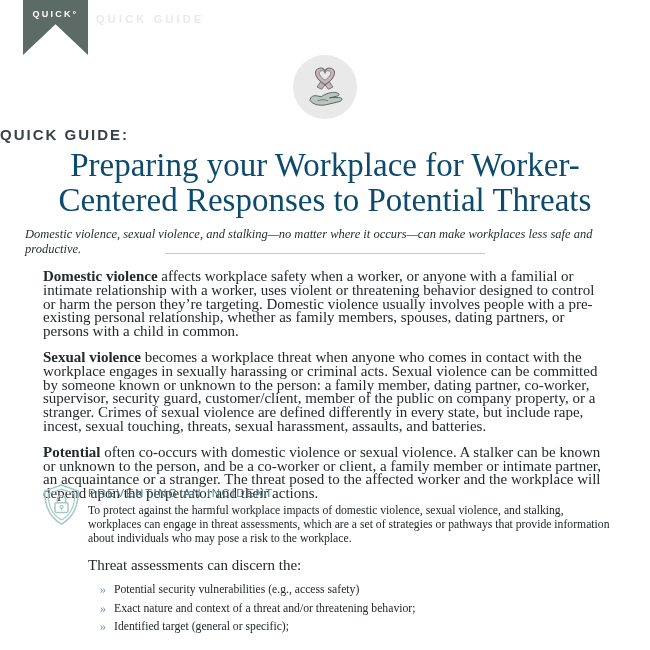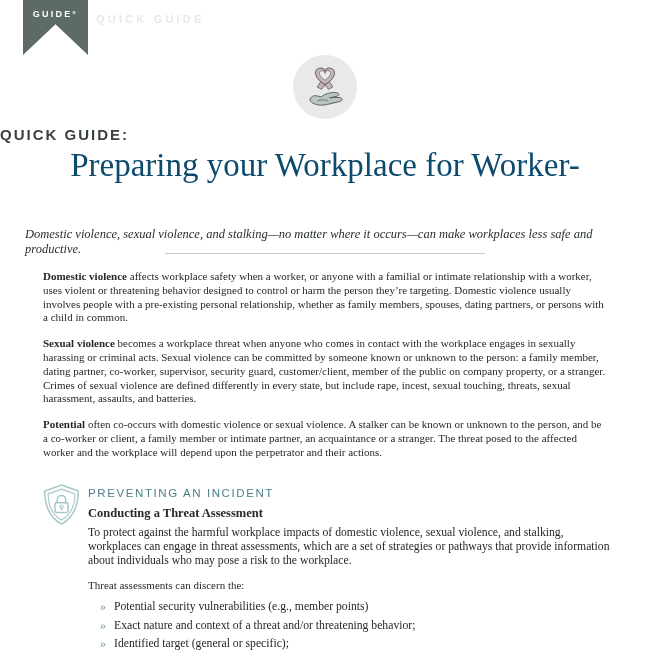--- a/index.html
+++ b/index.html
@@ -48,89 +48,89 @@
     font-style:italic; font-size:12.5px; color:#272e30;
   }
   .divider {
     position:absolute; top:253px; left:165px; width:320px; height:1px;
     background:#c9c9c9;
   }
 
   
   .intro {
     position:absolute; top:270px; left:43px; width:566px;
-    font-size:11px; line-height:13.8px; color:#24292b;
+    font-size:15px; line-height:13.8px; color:#24292b;
   }
   .intro p { margin:0 0 12px 0; }
 
   
   .section { position:absolute; top:482px; left:41px; width:568px; }
   .shield { position:absolute; left:0; top:1px; }
   .section-heading {
     margin:5px 0 0 47px; font-family:"Liberation Sans", sans-serif;
     font-weight:normal; font-size:11.5px; letter-spacing:1.6px; color:#4e7f87;
   }
   .subsection-title { margin:7px 0 0 47px; font-size:12.5px; font-weight:bold; color:#24292b; }
   .section-body { margin:5px 0 0 47px; width:522px; font-size:11.7px; line-height:13.8px; }
-  .list-intro { margin:12px 0 0 47px; font-size:11px; }
+  .list-intro { margin:12px 0 0 47px; font-size:15px; }
   .bullets { list-style:none; margin:9px 0 0 47px; padding:0; font-size:11.7px; line-height:13.5px; }
   .bullets li { display:flex; margin:0 0 5px 12px; }
   .bullet-marker { color:#6e94a1; flex:0 0 14px; width:14px; font-size:12px; }
 </style>
 </head>
 <body>
 
 <div class="page">
 
   <div class="ribbon">
-    <span class="ribbon-text">GUIDE°</span>
+    <span class="ribbon-text">QUICK°</span>
   </div>
   <div class="top-tag">QUICK GUIDE</div>
 
   <div class="hero-icon">
     <svg width="48" height="48" viewBox="0 0 64 64">
       <path d="M26 21 L32 16.5 L42.5 32 L36.5 35 Z" fill="#c9b6bc" stroke="#6a6a6a" stroke-width="1.2"></path>
       <path d="M38 21 L32 16.5 L21.5 32 L27.5 35 Z" fill="#beb2b7" stroke="#6a6a6a" stroke-width="1.2"></path>
       <path d="M32 29 C19 21 16 11 23 7.5 C28 5 31.5 8 32 12 C32.5 8 36 5 41 7.5 C48 11 45 21 32 29 Z" fill="#c9b6bc" stroke="#6a6a6a" stroke-width="1.4"></path>
       <path d="M32 23 C24.5 18 22.5 12.5 26.3 10.6 C29 9.3 31.5 11 32 14 C32.5 11 35 9.3 37.7 10.6 C41.5 12.5 39.5 18 32 23 Z" fill="#e9e9ea" stroke="#6a6a6a" stroke-width="1"></path>
       <path d="M12 50 C12 45 17 42.5 22 44 L27 45 C33 40.5 41 38.5 47 39.5 C52 40.5 52 43.5 47 44.5 L38 46.5 C44 46 50 45.5 53 46.5 C56 47.5 55 50.5 51 51.5 L34 55.5 C25 57.5 16 55.5 12 50 Z" fill="#b9c6c0" stroke="#5f5f5f" stroke-width="1.3"></path>
       <path d="M22 50.5 C27 48.5 32 48.5 36 50.5" fill="none" stroke="#5f5f5f" stroke-width="1"></path>
     </svg>
   </div>
 
   <div class="kicker">QUICK GUIDE:</div>
   <div class="title">
     <div>Preparing your Workplace for Worker-</div>
+    <div>Centered Responses to Potential Threats</div>
   </div>
   <div class="subtitle">Domestic violence, sexual violence, and stalking—no matter where it occurs—can make workplaces less safe and productive.</div>
   <div class="divider"></div>
 
   <div class="intro">
     <p><b>Domestic violence</b><span> affects workplace safety when a worker, or anyone with a familial or intimate relationship with a worker, uses violent or threatening behavior designed to control or harm the person they’re targeting. Domestic violence usually involves people with a pre-existing personal relationship, whether as family members, spouses, dating partners, or persons with a child in common.</span></p>
     <p><b>Sexual violence</b><span> becomes a workplace threat when anyone who comes in contact with the workplace engages in sexually harassing or criminal acts.  Sexual violence can be committed by someone known or unknown to the person: a family member, dating partner, co-worker, supervisor, security guard, customer/client, member of the public on company property, or a stranger. Crimes of sexual violence are defined differently in every state, but include rape, incest, sexual touching, threats, sexual harassment, assaults, and batteries.</span></p>
     <p><b>Potential</b><span> often co-occurs with domestic violence or sexual violence. A stalker can be known or unknown to the person, and be a co-worker or client, a family member or intimate partner, an acquaintance or a stranger.  The threat posed to the affected worker and the workplace will depend upon the perpetrator and their actions.</span></p>
   </div>
 
   <div class="section">
     <svg class="shield" width="41" height="43" viewBox="0 0 44 46" fill="none" stroke="#a6c7c7">
       <path d="M22 2 L40 8.5 C40 23 35.5 36.5 22 44 C8.5 36.5 4 23 4 8.5 Z" stroke-width="1.6"></path>
       <path d="M22 6.5 L36.3 11.7 C36.3 23 32.8 33.6 22 39.7 C11.2 33.6 7.7 23 7.7 11.7 Z" stroke-width="1.2"></path>
       <path d="M17.5 21 v-3.2 a4.5 4.5 0 0 1 9 0 V21" stroke-width="1.6"></path>
       <rect x="15" y="21" width="14" height="10.5" rx="1.5" stroke-width="1.6"></rect>
       <circle cx="22" cy="25.5" r="1.7" stroke-width="1.3"></circle>
       <path d="M22 27 v2.4" stroke-width="1.3"></path>
     </svg>
     <div class="section-heading">PREVENTING AN INCIDENT</div>
-    <div class="subsection-title">Conducting a Threat Assessment</div>
     <div class="section-body">To protect against the harmful workplace impacts of domestic violence, sexual violence, and stalking, workplaces can engage in threat assessments, which are a set of strategies or pathways that provide information about individuals who may pose a risk to the workplace.</div>
     <div class="list-intro">Threat assessments can discern the:</div>
     <ul class="bullets">
       <li>
           <span class="bullet-marker">»</span>
-          <span>Potential security vulnerabilities (e.g., member points)</span>
+          <span>Potential security vulnerabilities (e.g., access safety)</span>
         </li>
       <li>
           <span class="bullet-marker">»</span>
           <span>Exact nature and context of a threat and/or threatening behavior;</span>
         </li>
       <li>
           <span class="bullet-marker">»</span>
           <span>Identified target (general or specific);</span>
         </li>
 

